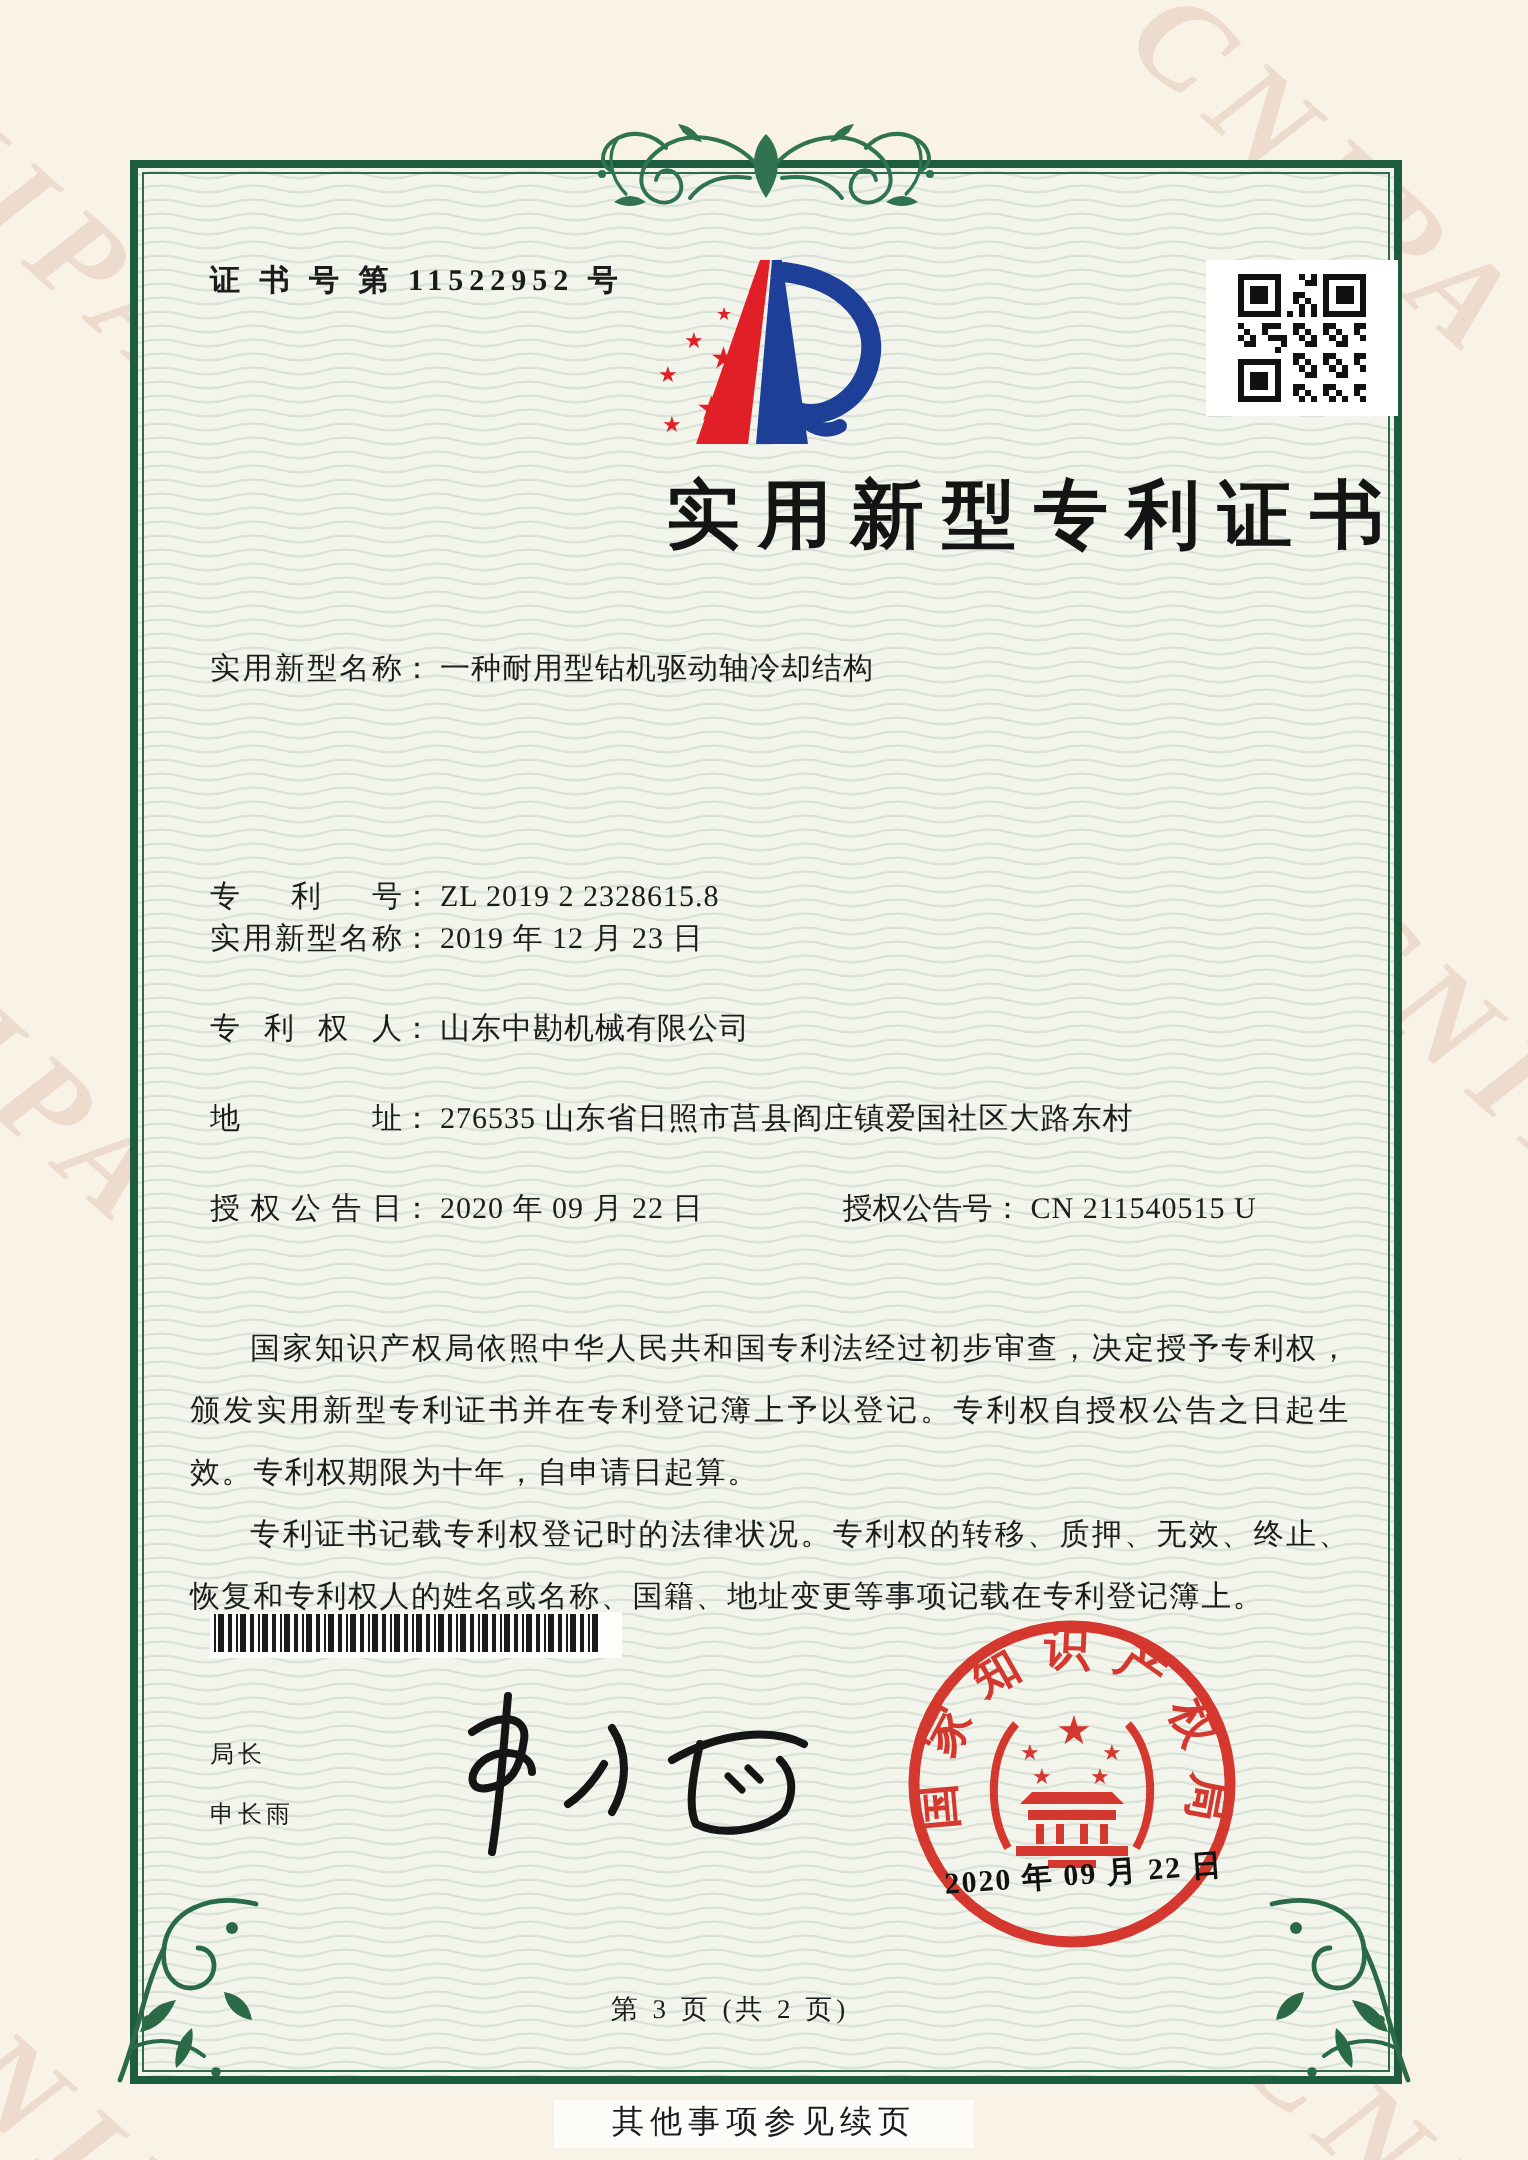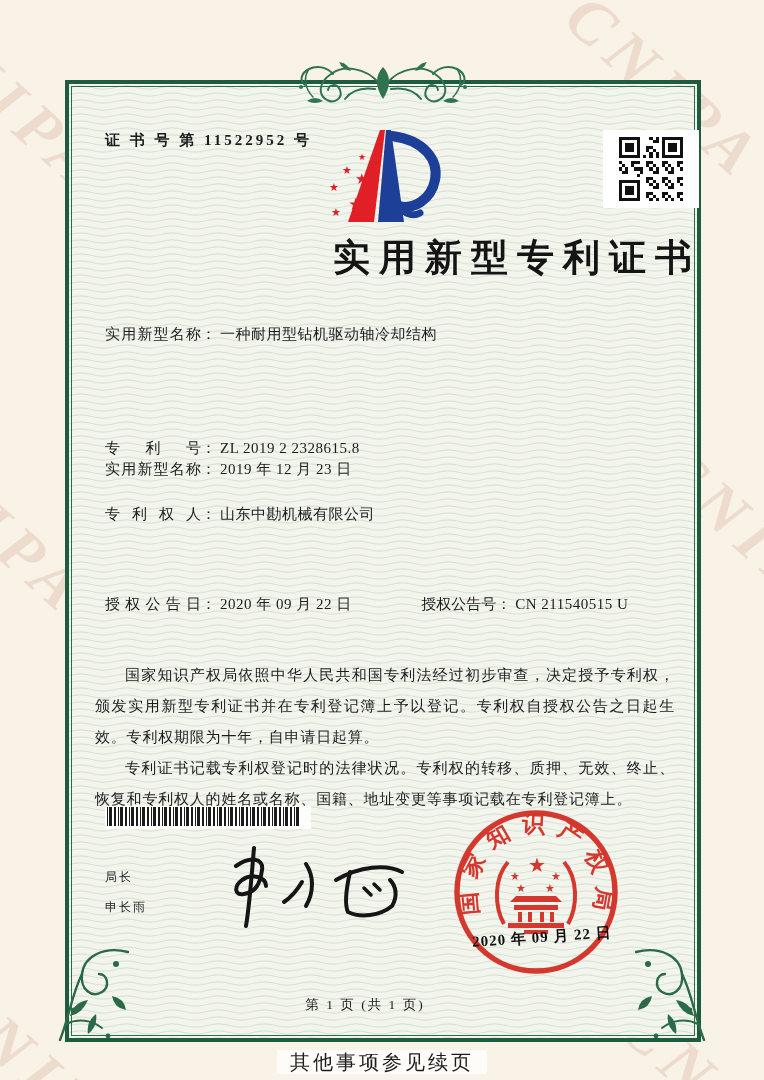--- a/index.html
+++ b/index.html
@@ -23,21 +23,21 @@
   .frow{left:105px;font-size:15px;white-space:nowrap;}
   .flabel{display:inline-block;width:96px;text-align:justify;text-align-last:justify;vertical-align:top;}
   .fcolon{display:inline-block;margin:0 4px 0 0;}
   .fval{letter-spacing:.5px;}
   .paras{left:95px;top:660px;width:580px;font-size:15px;line-height:31px;text-align:justify;
          letter-spacing:.8px;}
   .paras p{margin:0;text-indent:2em;}
   .director{left:105px;font-size:12px;letter-spacing:2px;}
   .pageno{left:65px;top:996px;width:600px;text-align:center;font-size:13.5px;letter-spacing:2px;}
   .contnote{left:277px;top:1050px;width:210px;height:24px;background:#fdfcf8;text-align:center;
-            font-size:20px;letter-spacing:3px;line-height:24px;}
+            font-size:16px;letter-spacing:3px;line-height:24px;}
   .sealdate{left:462px;top:928px;width:160px;text-align:center;font-size:15px;letter-spacing:1px;
             color:#111;transform:rotate(-4deg);font-weight:bold;}
   .qrbox{left:603px;top:130px;width:96px;height:78px;background:#fff;display:flex;
          align-items:center;justify-content:center;}
   .bcbox{left:105px;top:806px;width:202px;height:21px;background:#fdfdfb;padding:1px 2px;}
 </style>
 </head>
 <body>
 
 <div class="page">
@@ -318,20 +318,23 @@
   </div>
   <div class="abs frow" style="top:415px;margin-top:24px;">
     <span class="flabel">专利号</span><span class="fcolon">：</span><span class="fval">ZL 2019 2 2328615.8</span>
   </div>
   <div class="abs frow" style="top:460px;">
     <span class="flabel">实用新型名称</span><span class="fcolon">：</span><span class="fval">2019 年 12 月 23 日</span>
   </div>
   <div class="abs frow" style="top:505px;">
     <span class="flabel">专利权人</span><span class="fcolon">：</span><span class="fval">山东中勘机械有限公司</span>
   </div>
+  <div class="abs frow" style="top:550px;">
+    <span class="flabel">地址</span><span class="fcolon">：</span><span class="fval">276535 山东省日照市莒县阎庄镇爱国社区大路东村</span>
+  </div>
   <div class="abs frow" style="top:595px;">
     <span class="flabel">授权公告日</span><span class="fcolon">：</span><span class="fval">2020 年 09 月 22 日</span>
     <span style="display:inline-block;width:62px;"></span>
     <span>授权公告号</span><span class="fcolon">：</span><span class="fval">CN 211540515 U</span>
   </div>
 
   <div class="abs paras">
     <p>国家知识产权局依照中华人民共和国专利法经过初步审查，决定授予专利权，颁发实用新型专利证书并在专利登记簿上予以登记。专利权自授权公告之日起生效。专利权期限为十年，自申请日起算。</p>
     <p>专利证书记载专利权登记时的法律状况。专利权的转移、质押、无效、终止、恢复和专利权人的姓名或名称、国籍、地址变更等事项记载在专利登记簿上。</p>
   </div>
@@ -435,16 +438,16 @@
         <rect x="78" y="106" width="4" height="10"></rect>
         <rect x="90" y="106" width="4" height="10"></rect>
         <rect x="100" y="106" width="4" height="10"></rect>
         <rect x="58" y="117" width="56" height="5"></rect>
         <rect x="74" y="124" width="24" height="4"></rect>
       </g>
     </g>
   </svg>
   <div class="abs sealdate">2020 年 09 月 22 日</div>
 
-  <div class="abs pageno">第 1 页 (共 1 页)</div>
+  <div class="abs pageno">第 3 页 (共 2 页)</div>
   <div class="abs contnote">其他事项参见续页</div>
 
 </div>
 
 </body></html>

